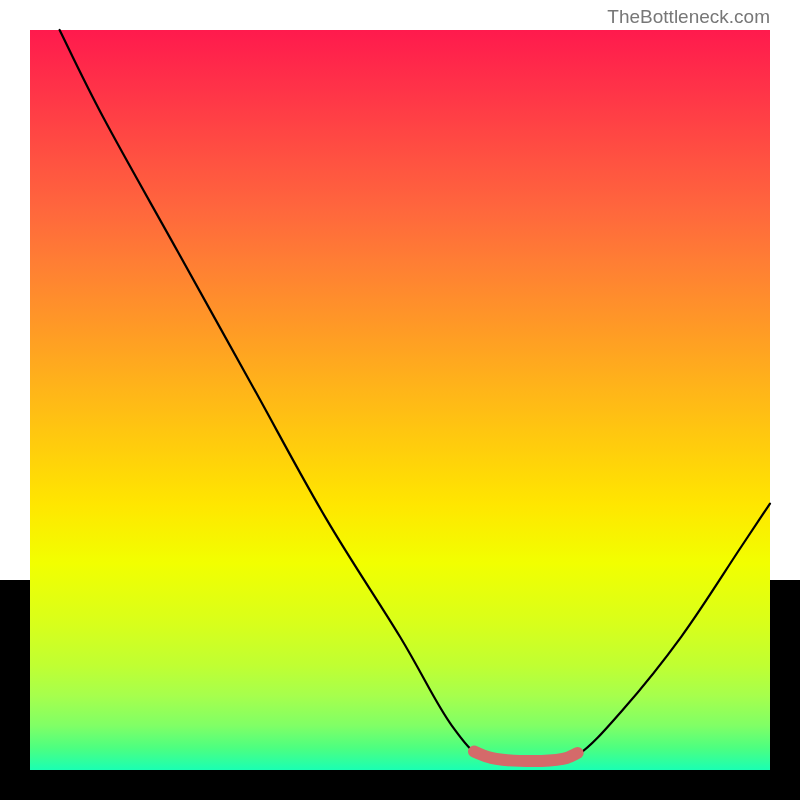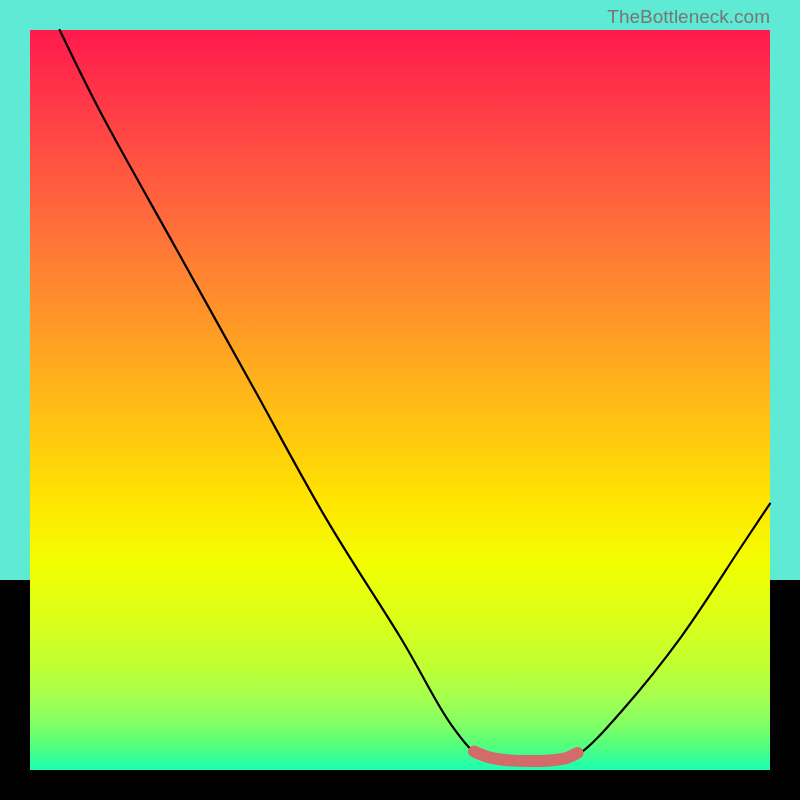--- a/index.html
+++ b/index.html
@@ -8,21 +8,21 @@
     width: 800px;
     height: 800px;
     background: #000;
     overflow: hidden;
     position: relative;
   }
   .container {
     width: 800px;
     height: 580px;
     position: relative;
-    background: #5eead4;
+    background: #ffffff;
   }
   .plot-area {
     position: absolute;
     left: 30px;
     top: 30px;
     width: 740px;
     height: 740px;
     background: linear-gradient(to bottom,
       #ff1a4d 0%,
       #ff3348 8%,

